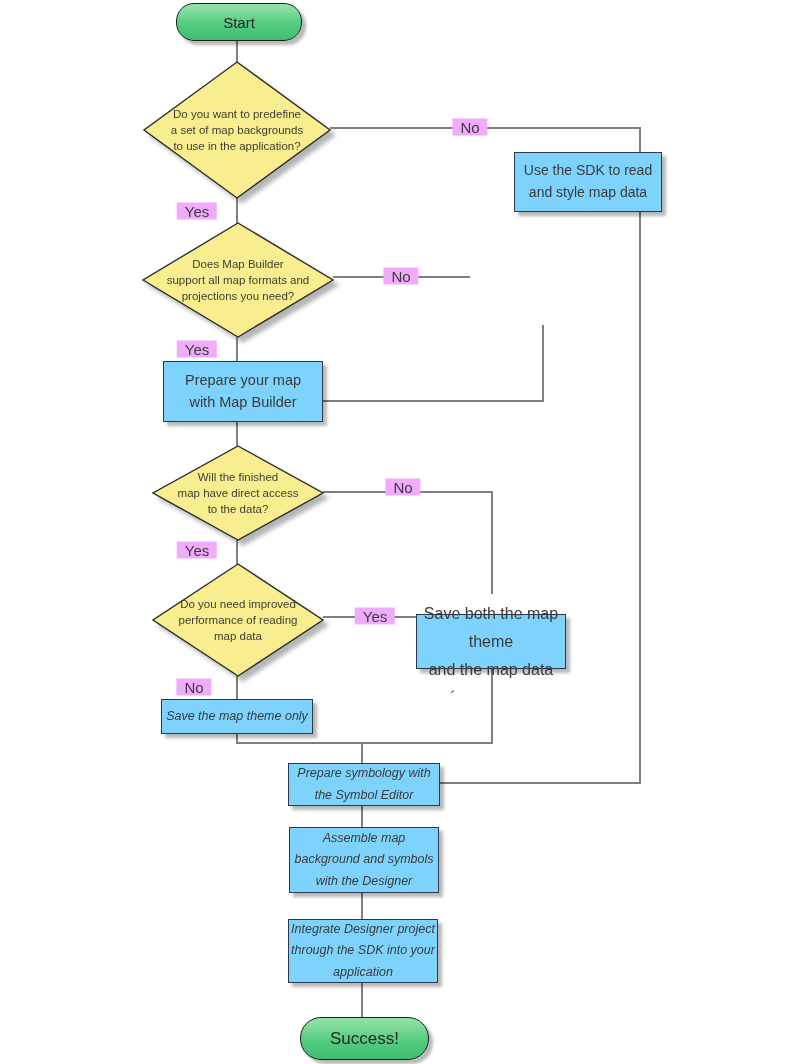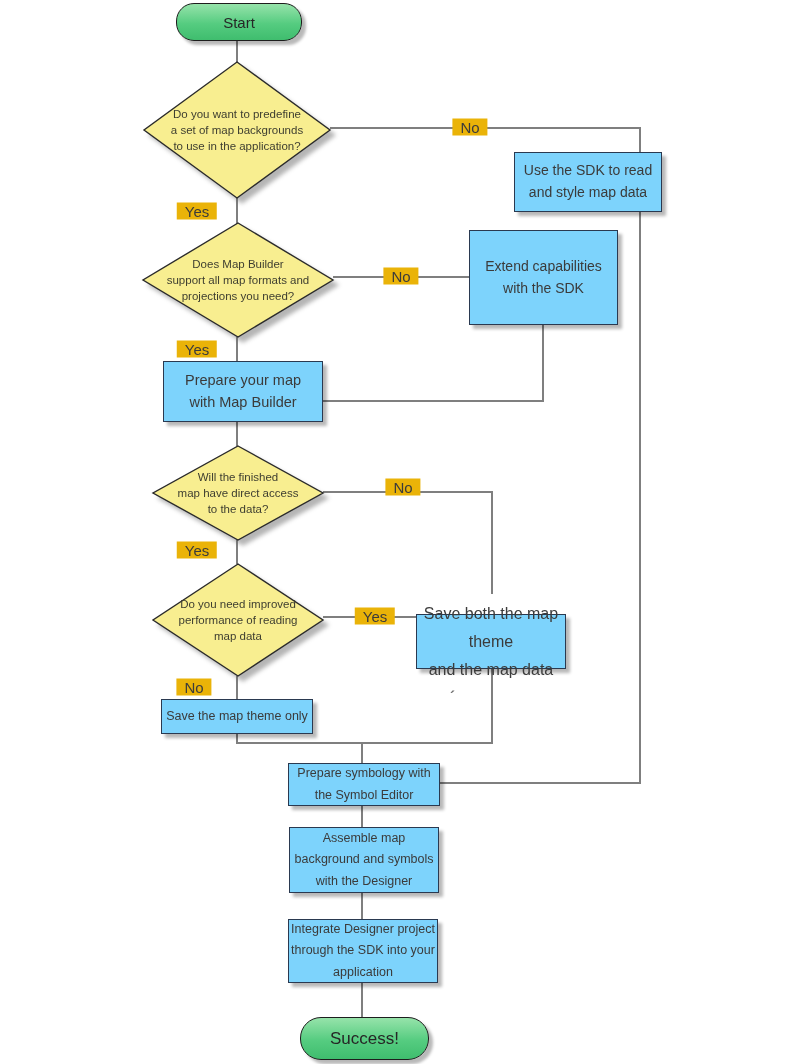--- a/index.html
+++ b/index.html
@@ -24,27 +24,27 @@
   .diamond svg{position:absolute;left:0;top:0;overflow:visible;
     filter:drop-shadow(5px 5px 2px rgba(90,90,90,0.45));}
   .dtext{
     position:absolute;left:0;top:0;right:0;bottom:0;
     display:flex;align-items:center;justify-content:center;
     text-align:center;font-size:11.5px;line-height:1.4;color:#3e3e30;
     white-space:pre-line;
   }
   .elabel{
     position:absolute;transform:translate(-50%,-50%);
-    background:#eab308;padding:0 8px;font-size:15px;color:#3b3b3b;
+    background:#f0abfc;padding:0 8px;font-size:15px;color:#3b3b3b;
   }
   .stray{position:absolute;color:#6f6f6f;font-size:15px;font-weight:bold;}
   .fs14{font-size:14px;line-height:1.55;}
   .fs15{font-size:14.5px;line-height:1.5;}
   .fs12{font-size:16px;line-height:1.75;margin-top:21px;}
-  .fs125{font-size:12.5px;line-height:1.7;}
+  .fs125{font-size:12.5px;line-height:1.7;font-style:italic;}
 </style>
 </head>
 <body>
 
 <div class="canvas">
 
   <div class="line" style="left:236px;top:39px;width:2px;height:24px"></div>
   <div class="line" style="left:330px;top:127px;width:311px;height:2px"></div>
   <div class="line" style="left:639px;top:127px;width:2px;height:657px"></div>
   <div class="line" style="left:440px;top:782px;width:201px;height:2px"></div>
@@ -97,24 +97,20 @@
 
   <div class="diamond" style="left:142px;top:222px;width:192px;height:116px">
     <svg width="192" height="116" viewBox="0 0 192 116">
       <polygon points="96,1 191,58 96,115 1,58" fill="#f8ee90" stroke="#2b2b2b" stroke-width="1.4"></polygon>
     </svg>
     <div class="dtext">Does Map Builder
 support all map formats and
 projections you need?</div>
   </div>
 
-  <div class="process fs14" style="left:469px;top:230px;width:149px;height:95px">
-    <span>Extend capabilities
-with the SDK</span>
-  </div>
 
   <div class="process fs15" style="left:163px;top:361px;width:160px;height:61px">
     <span>Prepare your map
 with Map Builder</span>
   </div>
 
   <div class="diamond" style="left:152px;top:445px;width:172px;height:96px">
     <svg width="172" height="96" viewBox="0 0 172 96">
       <polygon points="86,1 171,48 86,95 1,48" fill="#f8ee90" stroke="#2b2b2b" stroke-width="1.4"></polygon>
     </svg>

